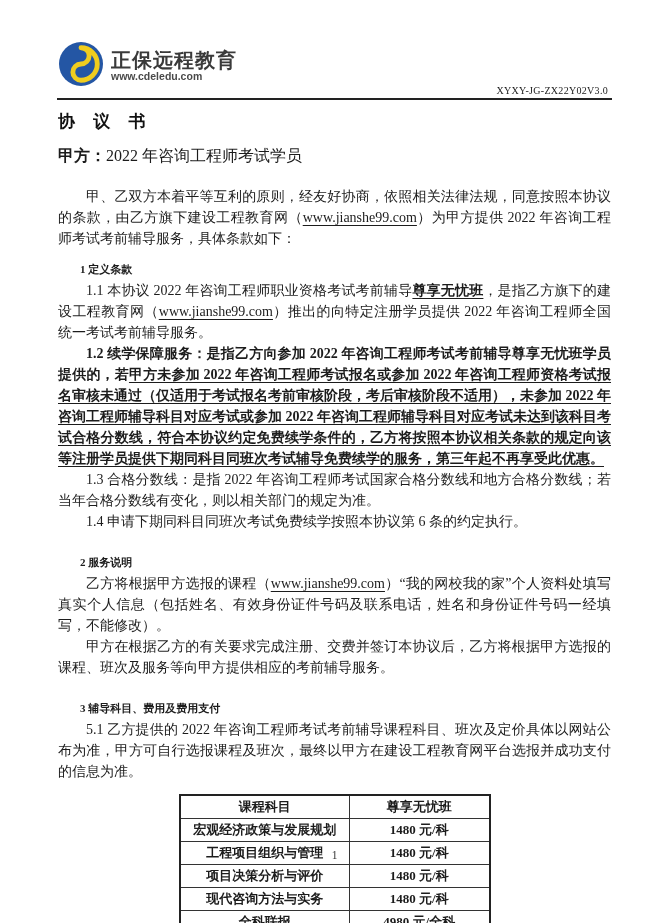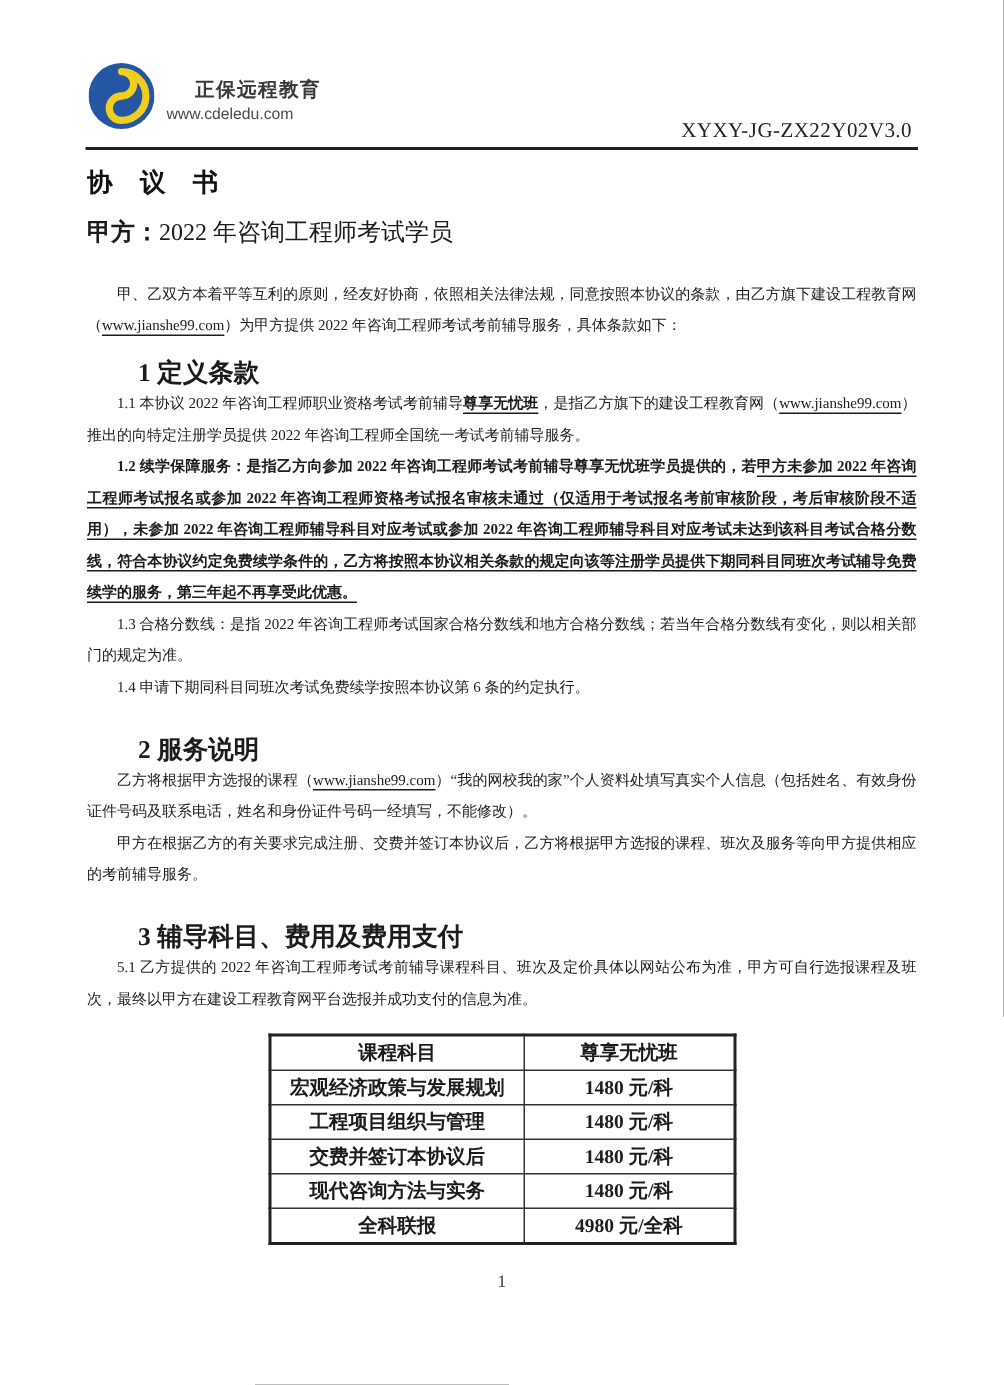--- a/index.html
+++ b/index.html
@@ -11,45 +11,45 @@
   }
   
   .header {
     position:absolute; top:42px; left:57px; right:57px; height:58px;
     border-bottom:2px solid #222;
   }
   .logo-wrap { position:absolute; left:2px; top:0; display:flex; align-items:center; gap:8px; }
   .logo-text { display:flex; flex-direction:column; justify-content:center; }
   .logo-title {
     font-family:"Liberation Sans","DejaVu Sans",sans-serif;
-    font-weight:bold; font-size:13px; color:#3a3a3a; letter-spacing:1px; line-height:20px;margin-left:19px;
+    font-weight:bold; font-size:20px; color:#3a3a3a; letter-spacing:1px; line-height:20px;
   }
   .logo-url {
     font-family:"Liberation Sans","DejaVu Sans",sans-serif;
-    font-weight:normal; font-size:10.5px; color:#4a4a4a; line-height:13px;
+    font-weight:bold; font-size:10.5px; color:#4a4a4a; line-height:13px;
   }
   .doc-number {
     position:absolute; right:4px; bottom:2px;
-    font-size:14px; color:#222; letter-spacing:0.3px;
+    font-size:10px; color:#222; letter-spacing:0.3px;
   }
   
   .content { position:absolute; top:104px; left:58px; right:58px; }
   .doc-title {
     font-weight:bold; font-size:17px; letter-spacing:7px;
     margin:6px 0 12px 0; color:#111;
   }
   .party-line { font-size:16px; line-height:21px; }
   .party-label { font-weight:bold; }
   p.para {
-    font-size:10px; line-height:21px; text-align:justify;
+    font-size:14px; line-height:21px; text-align:justify;
     text-indent:2em; color:#1c1c1c;
   }
   .gap-top { margin-top:20px; }
   .gap-top-sm { margin-top:10px; }
-  .sec-heading { font-weight:bold; font-size:17px; line-height:21px; text-indent:2em; }
+  .sec-heading { font-weight:bold; font-size:11px; line-height:21px; text-indent:2em; }
   .b  { font-weight:bold; }
   .u  { text-decoration:underline; text-underline-offset:3px; }
   .link { text-decoration:underline; text-underline-offset:3px; color:#1c1c1c; cursor:pointer; }
   
   table.price {
     border-collapse:collapse; margin:12px auto 4px auto;
     font-size:13px; color:#1c1c1c;
   }
   table.price th, table.price td {
     border:1px solid #333; text-align:center; padding:2px 10px;
@@ -129,21 +129,21 @@
       <tbody>
         <tr>
           <td>宏观经济政策与发展规划</td>
           <td>1480 元/科</td>
         </tr>
         <tr>
           <td>工程项目组织与管理</td>
           <td>1480 元/科</td>
         </tr>
         <tr>
-          <td>交费并签订本协议后</td>
+          <td>项目决策分析与评价</td>
           <td>1480 元/科</td>
         </tr>
         <tr>
           <td>现代咨询方法与实务</td>
           <td>1480 元/科</td>
         </tr>
         <tr>
           <td>全科联报</td>
           <td>4980 元/全科</td>
         </tr>

